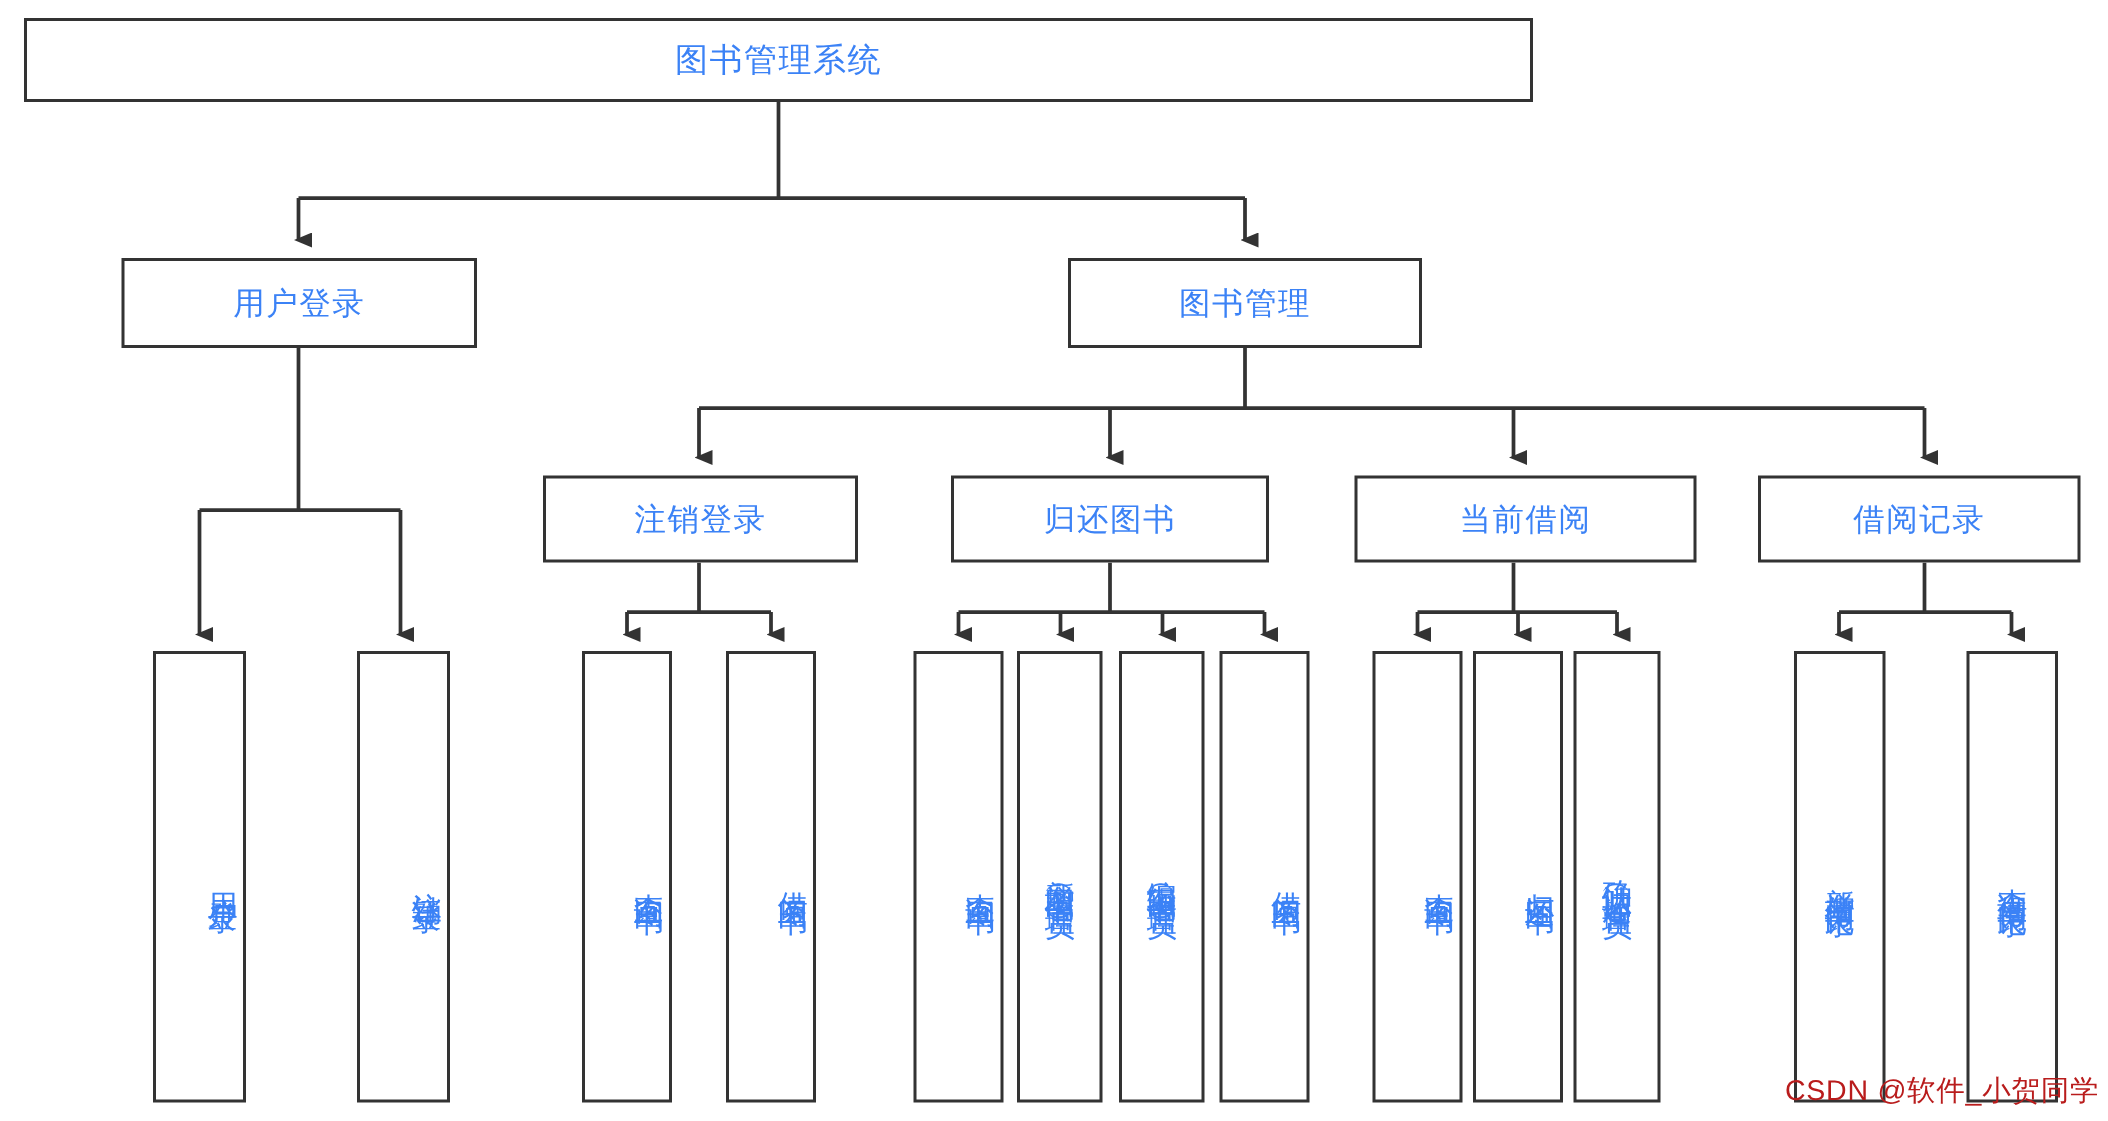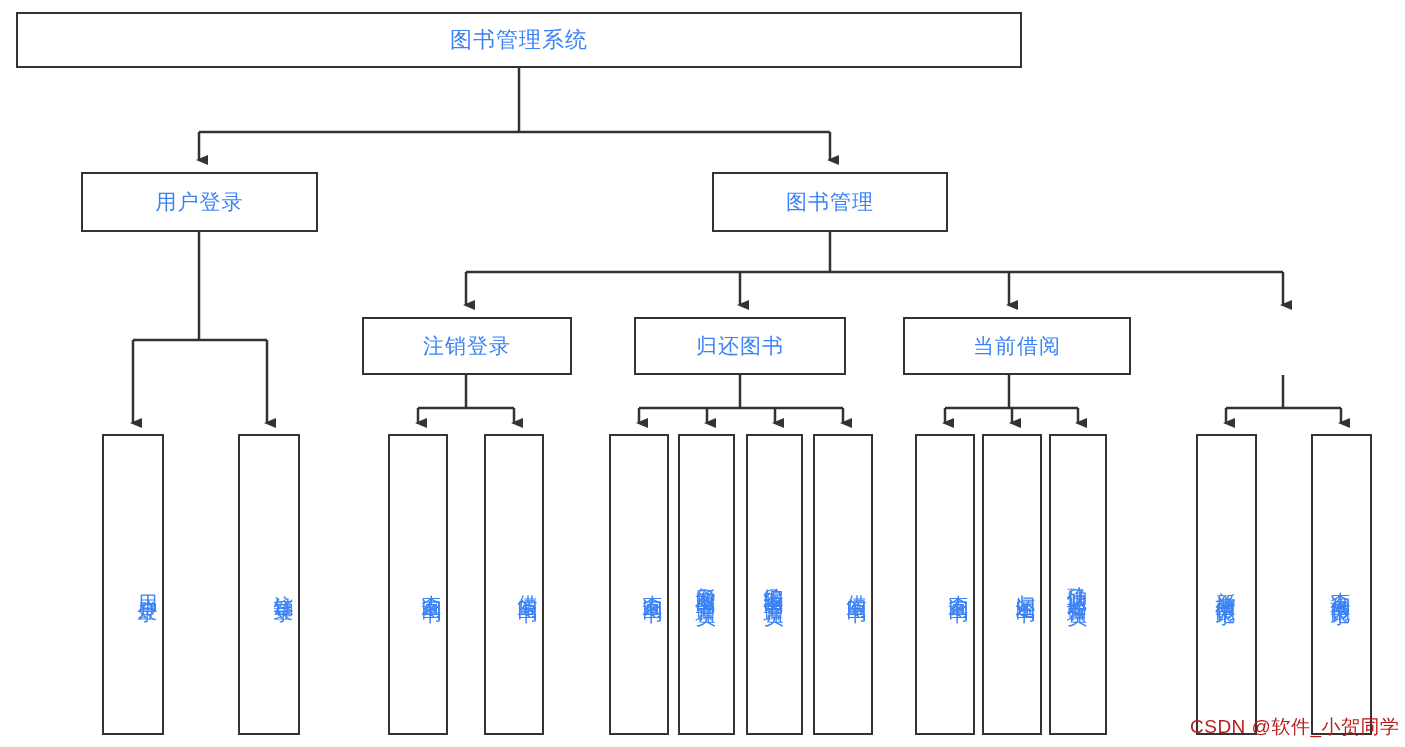--- a/index.html
+++ b/index.html
@@ -131,20 +131,23 @@
 
   <div class="node h" style="left:362px; top:317px; width:210px; height:58px;">
     <span>注销登录</span>
   </div>
   <div class="node h" style="left:634px; top:317px; width:212px; height:58px;">
     <span>归还图书</span>
   </div>
   <div class="node h" style="left:903px; top:317px; width:228px; height:58px;">
     <span>当前借阅</span>
   </div>
+  <div class="node h" style="left:1172px; top:317px; width:215px; height:58px;">
+    <span>借阅记录</span>
+  </div>
 
   <div class="node v" style="left:102px; top:434px; width:62px; height:301px;">
     <span>用户登录</span>
   </div>
   <div class="node v" style="left:238px; top:434px; width:62px; height:301px;">
     <span>注销登录</span>
   </div>
 
   <div class="node v" style="left:388px; top:434px; width:60px; height:301px;">
     <span>查询图书</span>

